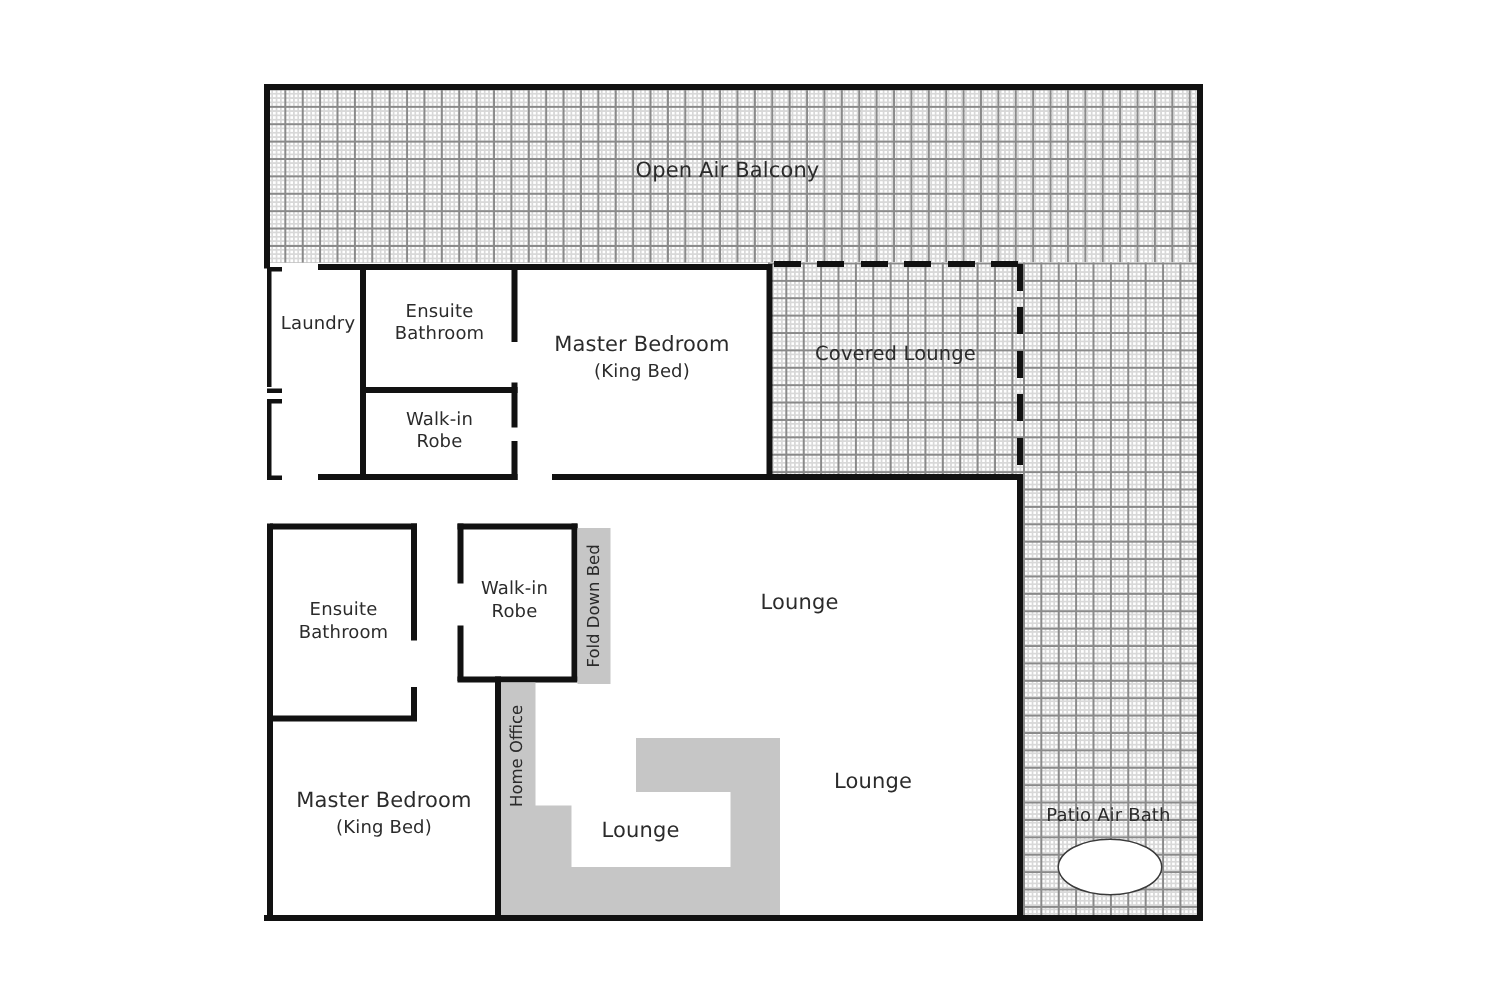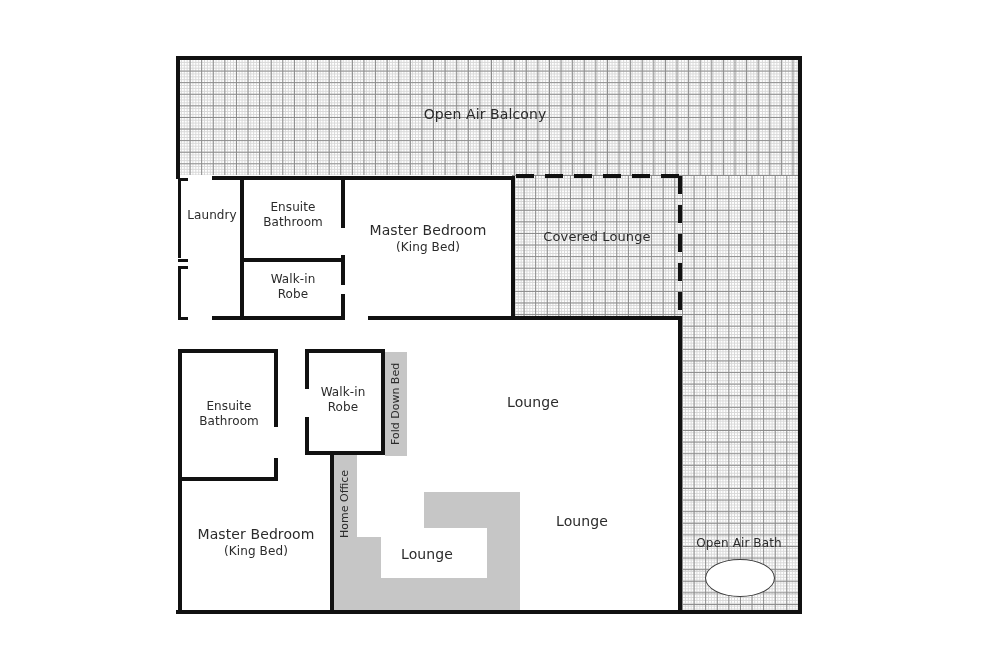--- a/index.html
+++ b/index.html
@@ -223,15 +223,15 @@
 
   <div class="label big" style="left:532px; top:513px; width:100px;">Lounge</div>
 
   <div class="label big" style="left:377px; top:546px; width:100px;">Lounge</div>
 
   <div class="label big" style="left:182px; top:526px; width:148px;">
     <span>Master Bedroom</span>
     <span class="sub">(King Bed)</span>
   </div>
 
-  <div class="label small" style="left:668px; top:536px; width:142px;">Open Air Bath</div>
+  <div class="label small" style="left:668px; top:536px; width:142px;">Patio Air Bath</div>
 
 </div>
 
 </body></html>

